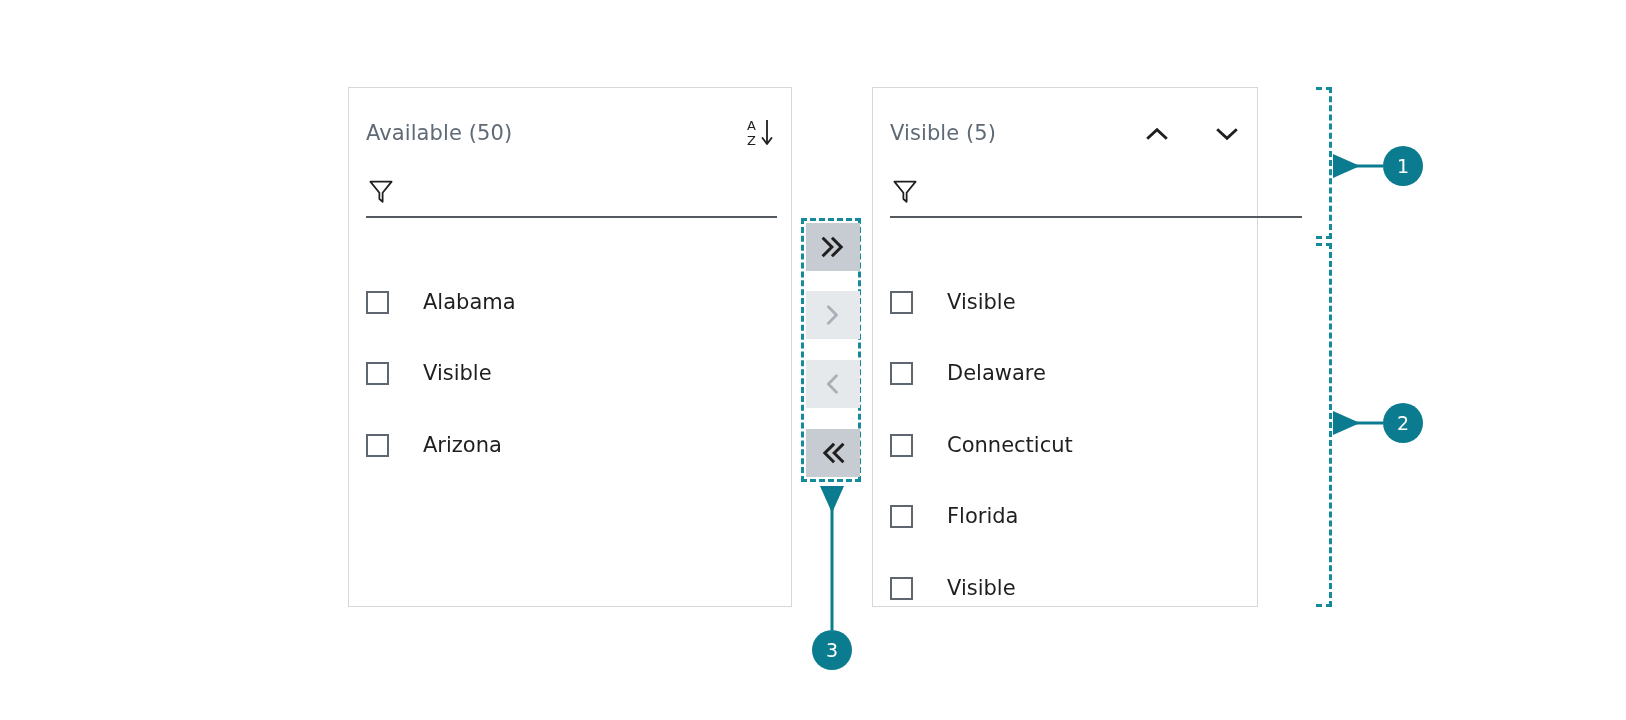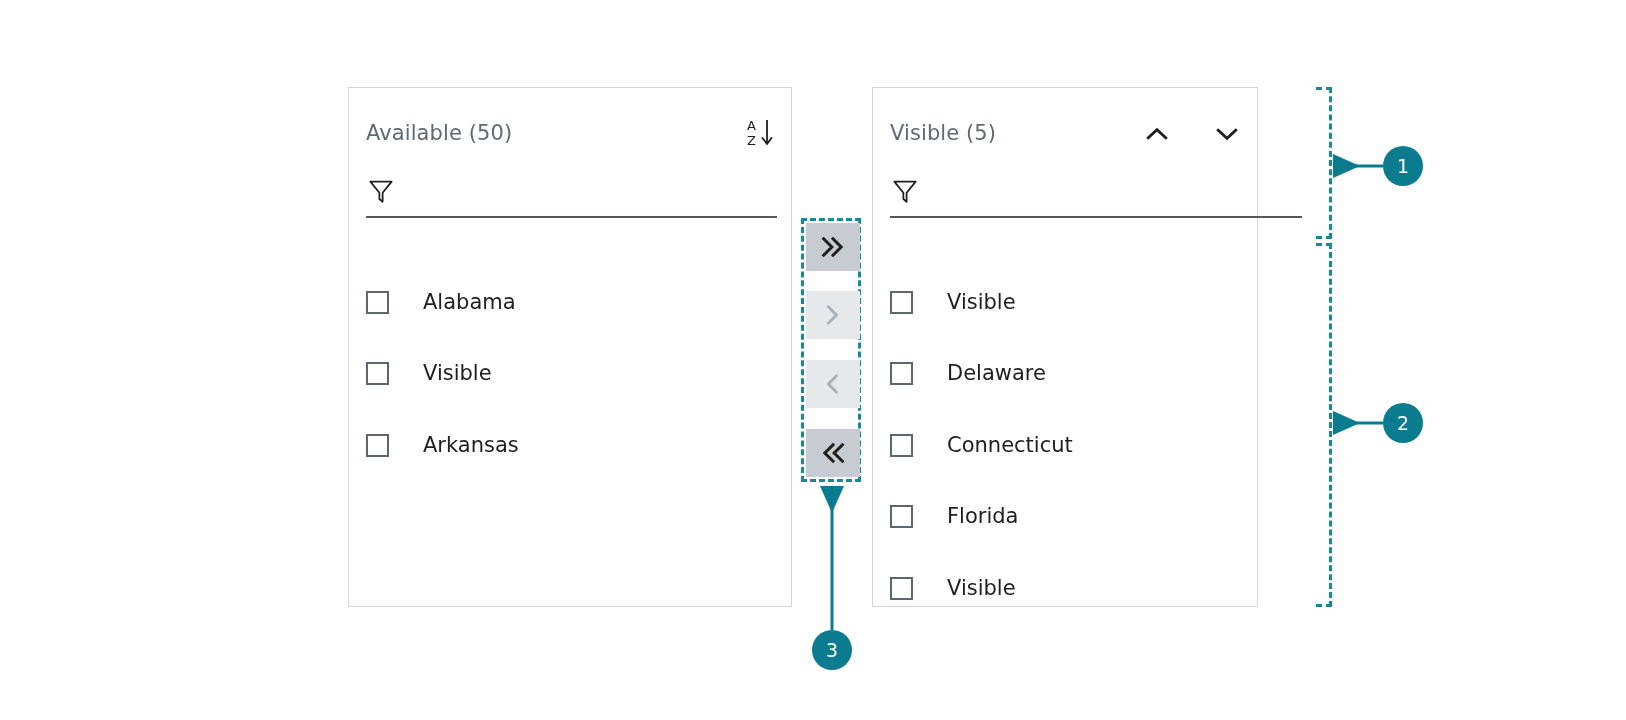--- a/index.html
+++ b/index.html
@@ -163,21 +163,21 @@
         <div class="list-item">
           <span class="cbox"></span>
           <span class="item-label">Alabama</span>
         </div>
         <div class="list-item">
           <span class="cbox"></span>
           <span class="item-label">Visible</span>
         </div>
         <div class="list-item">
           <span class="cbox"></span>
-          <span class="item-label">Arkansas</span>
+          <span class="item-label">Arizona</span>
         </div>
       </div>
   </div>
 
   <div id="transfer-group">
     <button class="xfer enabled" id="xfer-all-right">
       <svg width="28" height="28" viewBox="0 0 24 24">
         <path d="M4 5 L11 12 L4 19" fill="none" stroke="#1f1f1f" stroke-width="2.6" stroke-linecap="square" stroke-linejoin="miter"></path>
         <path d="M12 5 L19 12 L12 19" fill="none" stroke="#1f1f1f" stroke-width="2.6" stroke-linecap="square" stroke-linejoin="miter"></path>
       </svg>

